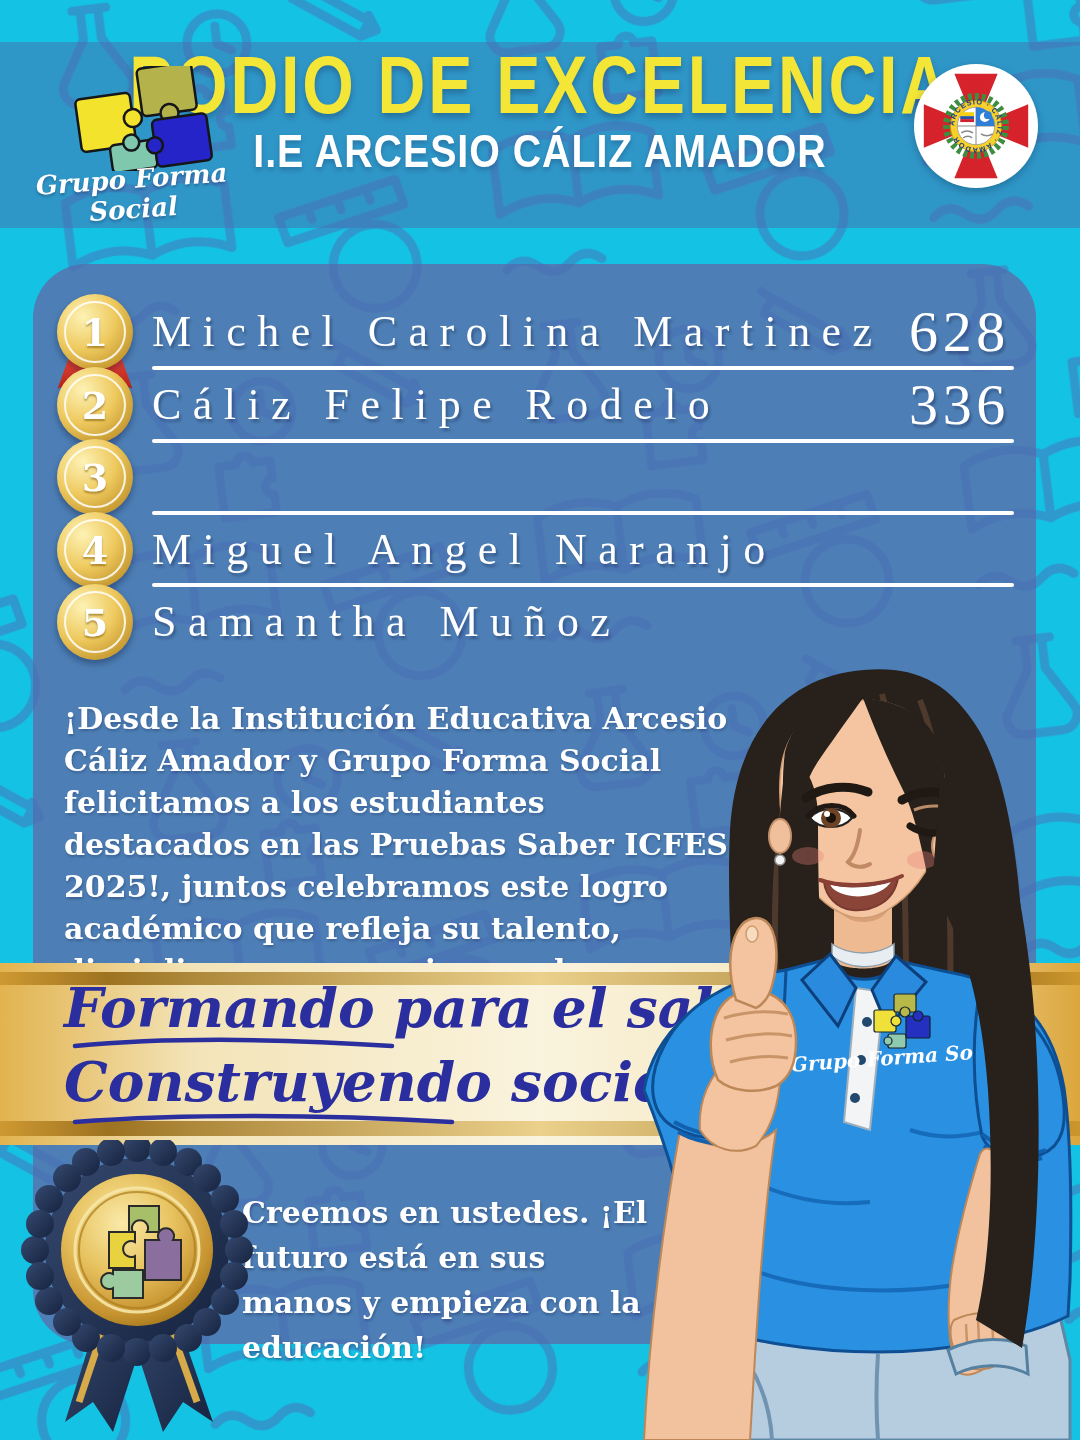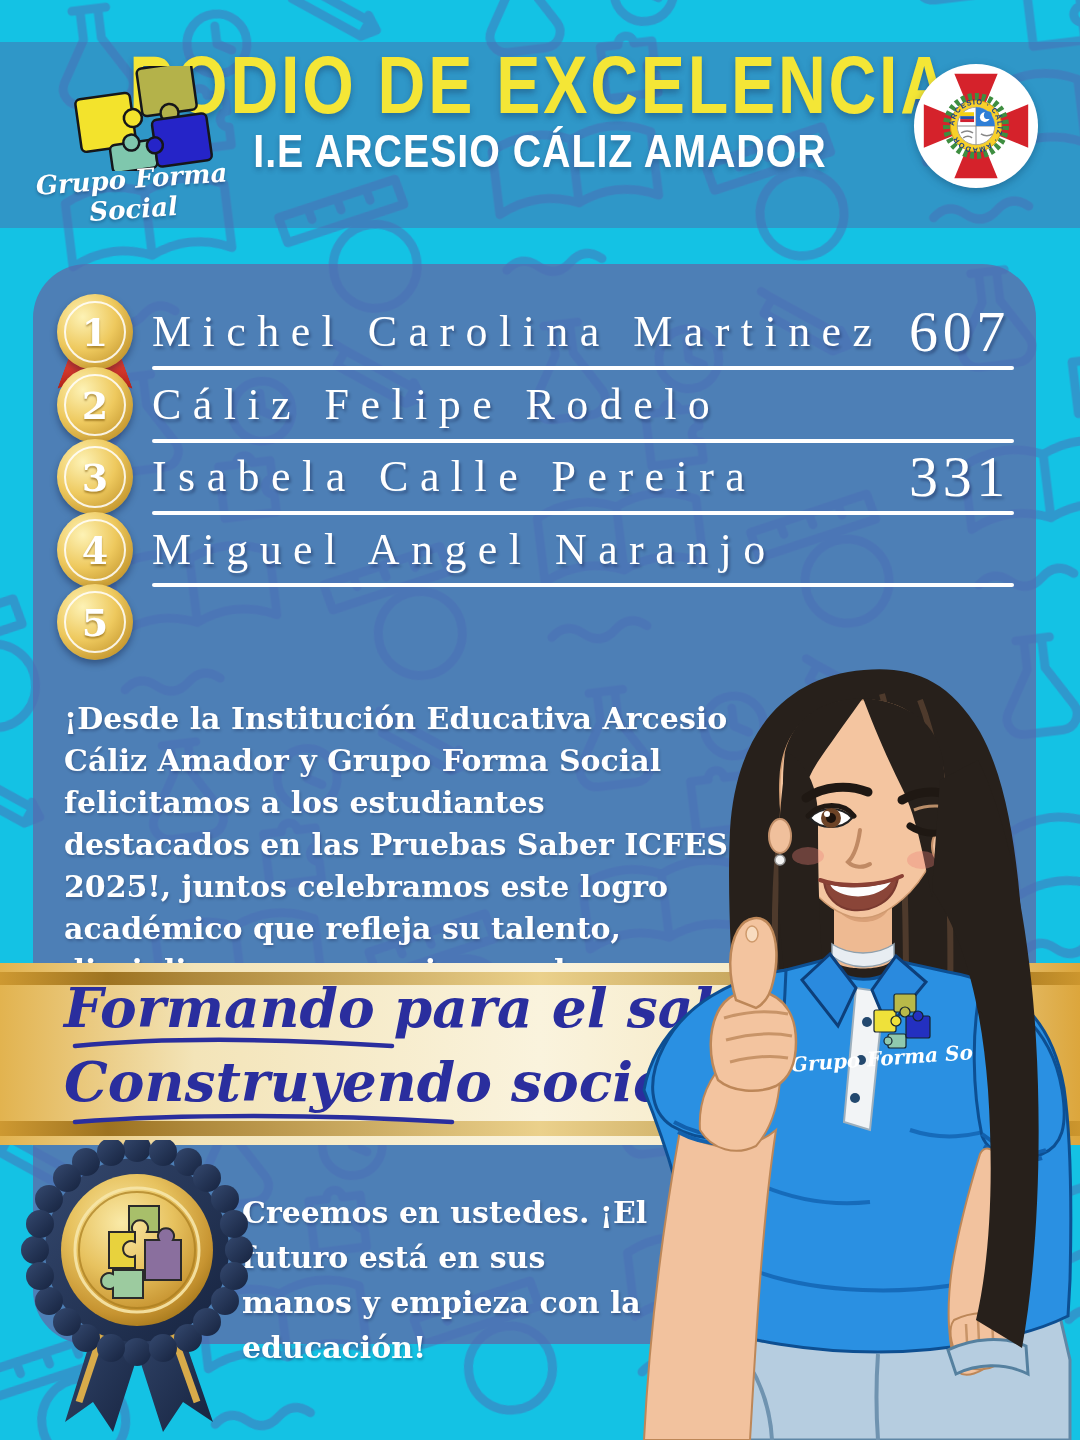--- a/index.html
+++ b/index.html
@@ -140,53 +140,53 @@
     </text>
   </svg>
 
   <div class="row" style="top:294px">
     <div class="rib l"></div>
     <div class="rib r"></div>
     <div class="medal">
         <span>1</span>
       </div>
     <div class="name">Michel Carolina Martinez</div>
-    <div class="score">607</div>
+    <div class="score">628</div>
   </div>
   <div class="sep" style="top:366px"></div>
 
   <div class="row" style="top:367px">
     <div class="medal">
         <span>2</span>
       </div>
     <div class="name">Cáliz Felipe Rodelo</div>
+    <div class="score">336</div>
   </div>
   <div class="sep" style="top:439px"></div>
 
   <div class="row" style="top:439px">
     <div class="medal">
         <span>3</span>
       </div>
-    <div class="name">Isabela Calle Pereira</div>
-    <div class="score">331</div>
   </div>
   <div class="sep" style="top:511px"></div>
 
   <div class="row" style="top:512px">
     <div class="medal">
         <span>4</span>
       </div>
     <div class="name">Miguel Angel Naranjo</div>
   </div>
   <div class="sep" style="top:583px"></div>
 
   <div class="row" style="top:584px">
     <div class="medal">
         <span>5</span>
       </div>
+    <div class="name">Samantha Muñoz</div>
   </div>
 
   <div class="message">¡Desde la Institución Educativa Arcesio Cáliz Amador y Grupo Forma Social felicitamos a los estudiantes destacados en las Pruebas Saber ICFES 2025!, juntos celebramos este logro académico que refleja su talento, disciplina y compromiso con la educación.</div>
 
   <div class="banner">
     <div class="stripe top"></div>
     <div class="stripe bot"></div>
     <div class="slogan1">Formando para el saber,</div>
     <div class="slogan2">Construyendo sociedad</div>
     <svg class="swash" style="top:72px" width="330" height="16" xmlns="http://www.w3.org/2000/svg">

